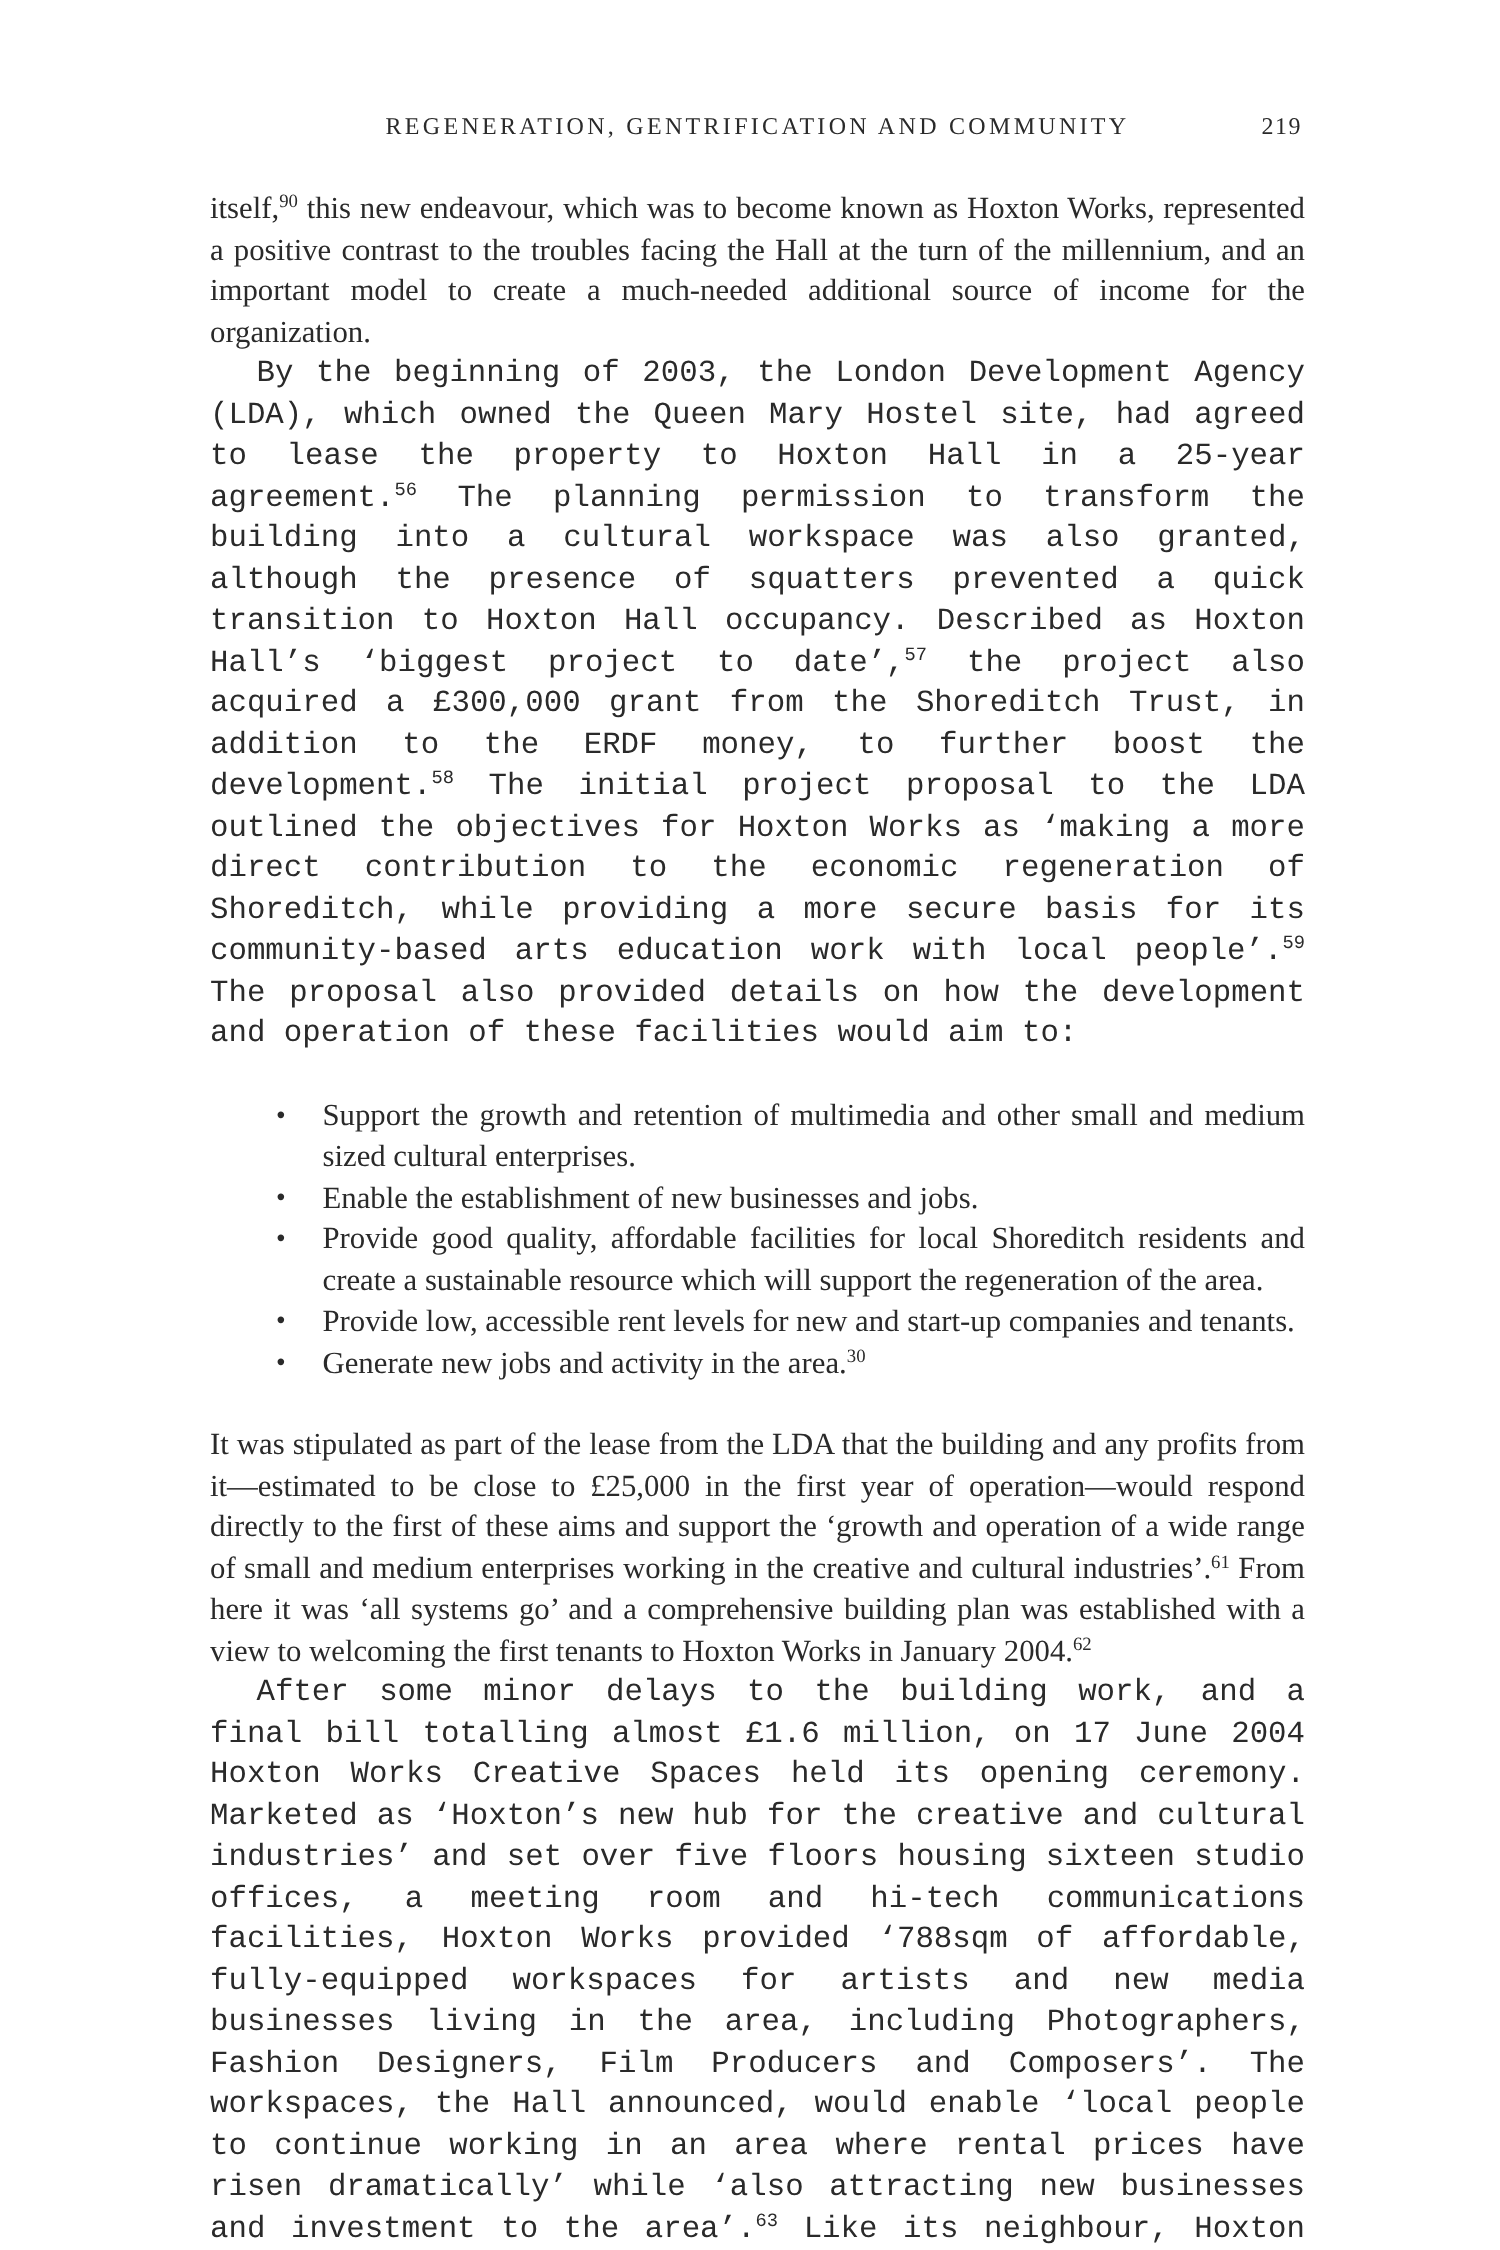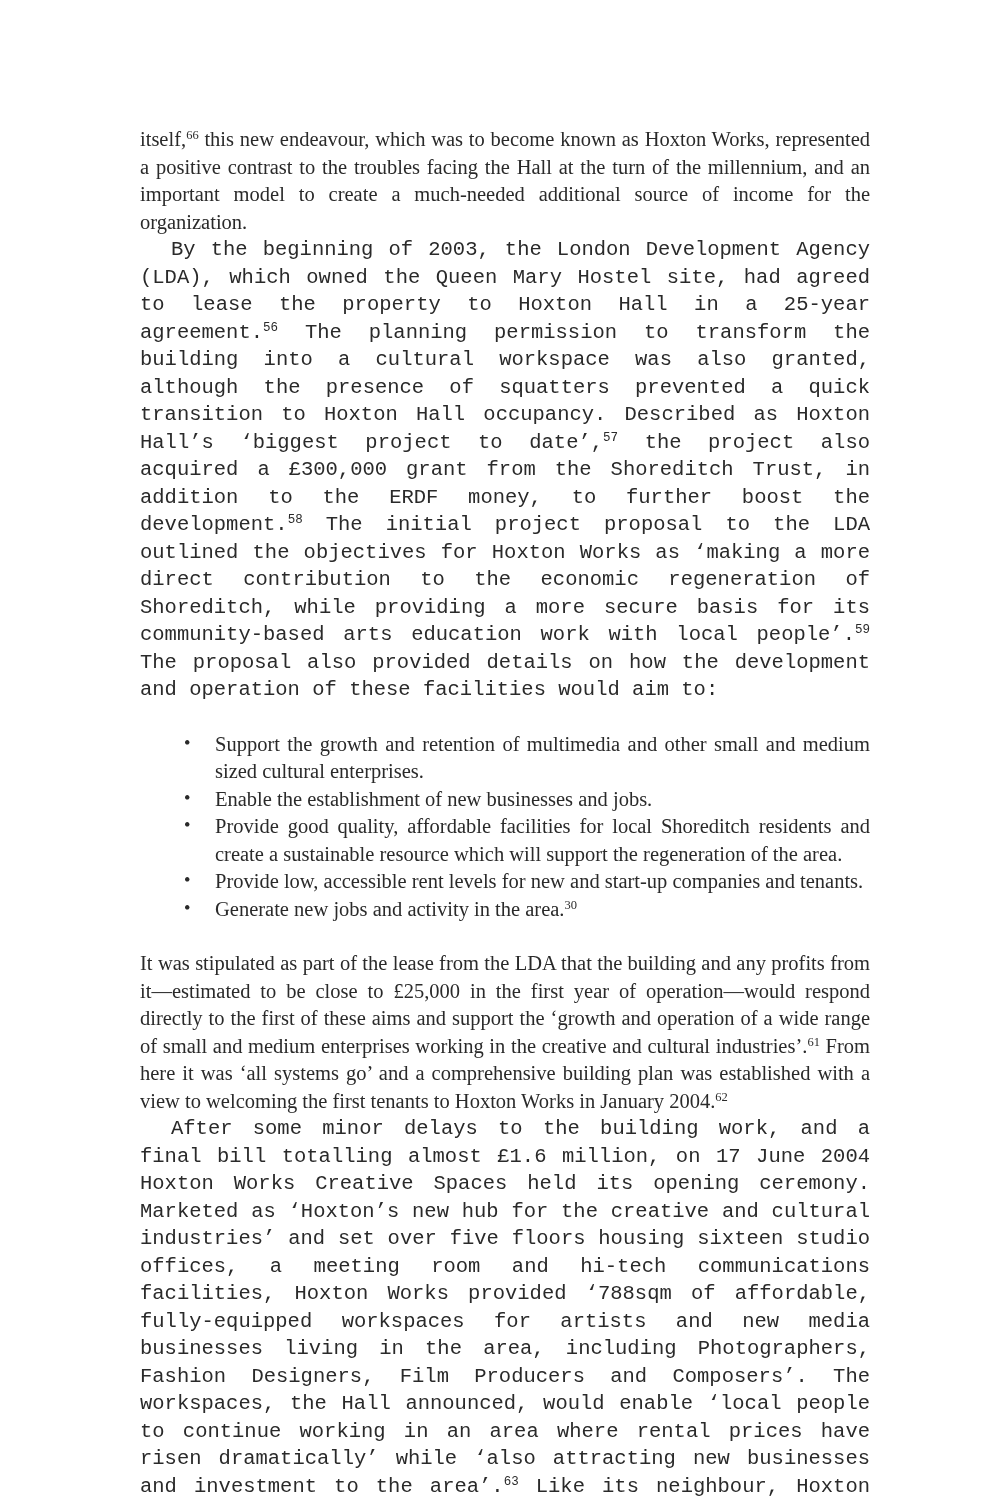--- a/index.html
+++ b/index.html
@@ -73,22 +73,26 @@
     position: absolute;
     left: -31px;
     top: -1px;
     font-size: 0.9em;
   }
 </style>
 </head>
 <body>
 
 <div class="page">
+  <div class="header">
+    <span class="running-title">REGENERATION, GENTRIFICATION AND COMMUNITY</span>
+    <span class="page-number">219</span>
+  </div>
   <div class="text-column">
-      <p class="para">itself,<sup class="fn">66</sup> this new endeavour, which was to become known as Hoxton Works, represented a positive contrast to the troubles facing the Hall at the turn of the millennium, and an important model to create a much-needed additional source of income for the organization.</p>
+      <p class="para">itself,<sup class="fn">90</sup> this new endeavour, which was to become known as Hoxton Works, represented a positive contrast to the troubles facing the Hall at the turn of the millennium, and an important model to create a much-needed additional source of income for the organization.</p>
       <p class="para indent">By the beginning of 2003, the London Development Agency (LDA), which owned the Queen Mary Hostel site, had agreed to lease the property to Hoxton Hall in a 25-year agreement.<sup class="fn">56</sup> The planning permission to transform the building into a cultural workspace was also granted, although the presence of squatters prevented a quick transition to Hoxton Hall occupancy. Described as Hoxton Hall’s ‘biggest project to date’,<sup class="fn">57</sup> the project also acquired a £300,000 grant from the Shoreditch Trust, in addition to the ERDF money, to further boost the development.<sup class="fn">58</sup> The initial project proposal to the LDA outlined the objectives for Hoxton Works as ‘making a more direct contribution to the economic regeneration of Shoreditch, while providing a more secure basis for its community-based arts education work with local people’.<sup class="fn">59</sup> The proposal also provided details on how the development and operation of these facilities would aim to:</p>
       <ul class="objectives">
         <li><span class="bullet">•</span>Support the growth and retention of multimedia and other small and medium sized cultural enterprises.</li>
         <li><span class="bullet">•</span>Enable the establishment of new businesses and jobs.</li>
         <li><span class="bullet">•</span>Provide good quality, affordable facilities for local Shoreditch residents and create a sustainable resource which will support the regeneration of the area.</li>
         <li><span class="bullet">•</span>Provide low, accessible rent levels for new and start-up companies and tenants.</li>
         <li><span class="bullet">•</span>Generate new jobs and activity in the area.<sup class="fn">30</sup></li>
       </ul>
       <p class="para">It was stipulated as part of the lease from the LDA that the building and any profits from it—estimated to be close to £25,000 in the first year of operation—would respond directly to the first of these aims and support the ‘growth and operation of a wide range of small and medium enterprises working in the creative and cultural industries’.<sup class="fn">61</sup> From here it was ‘all systems go’ and a comprehensive building plan was established with a view to welcoming the first tenants to Hoxton Works in January 2004.<sup class="fn">62</sup></p>
       <p class="para indent">After some minor delays to the building work, and a final bill totalling almost £1.6 million, on 17 June 2004 Hoxton Works Creative Spaces held its opening ceremony. Marketed as ‘Hoxton’s new hub for the creative and cultural industries’ and set over five floors housing sixteen studio offices, a meeting room and hi-tech communications facilities, Hoxton Works provided ‘788sqm of affordable, fully-equipped workspaces for artists and new media businesses living in the area, including Photographers, Fashion Designers, Film Producers and Composers’. The workspaces, the Hall announced, would enable ‘local people to continue working in an area where rental prices have risen dramatically’ while ‘also attracting new businesses and investment to the area’.<sup class="fn">63</sup> Like its neighbour, Hoxton Works had been designed with the community</p>

